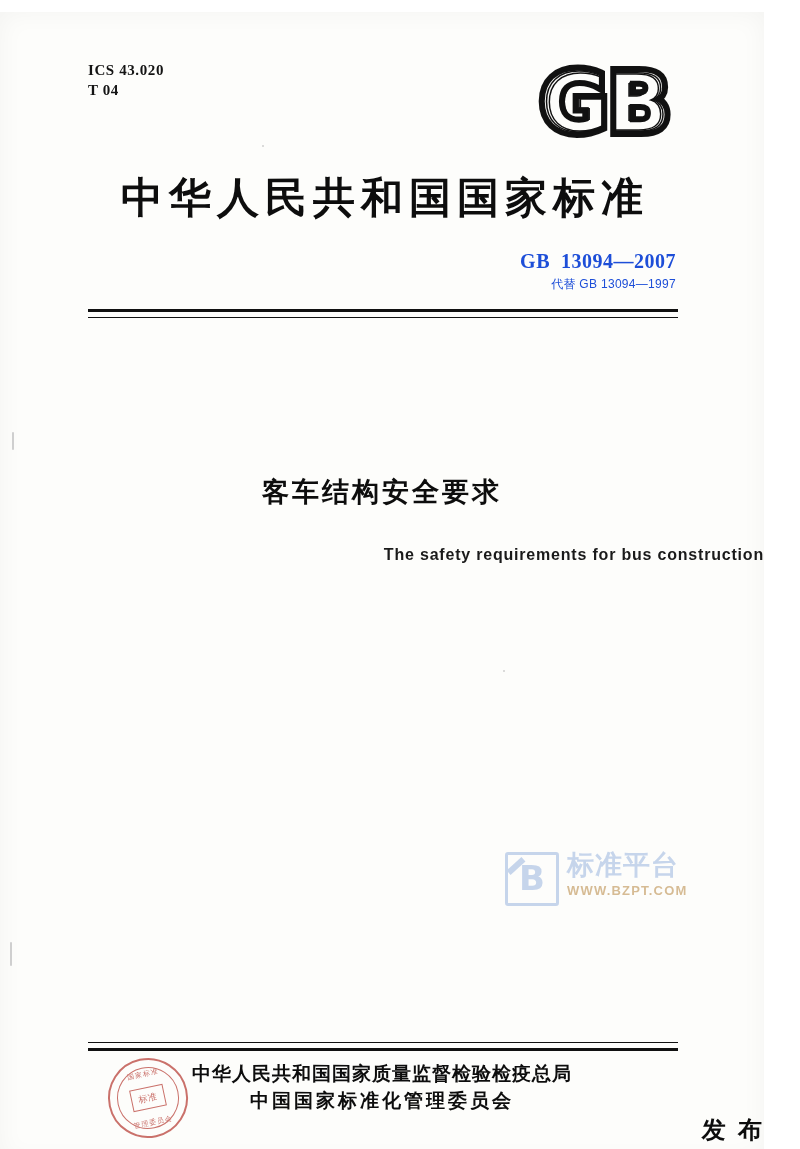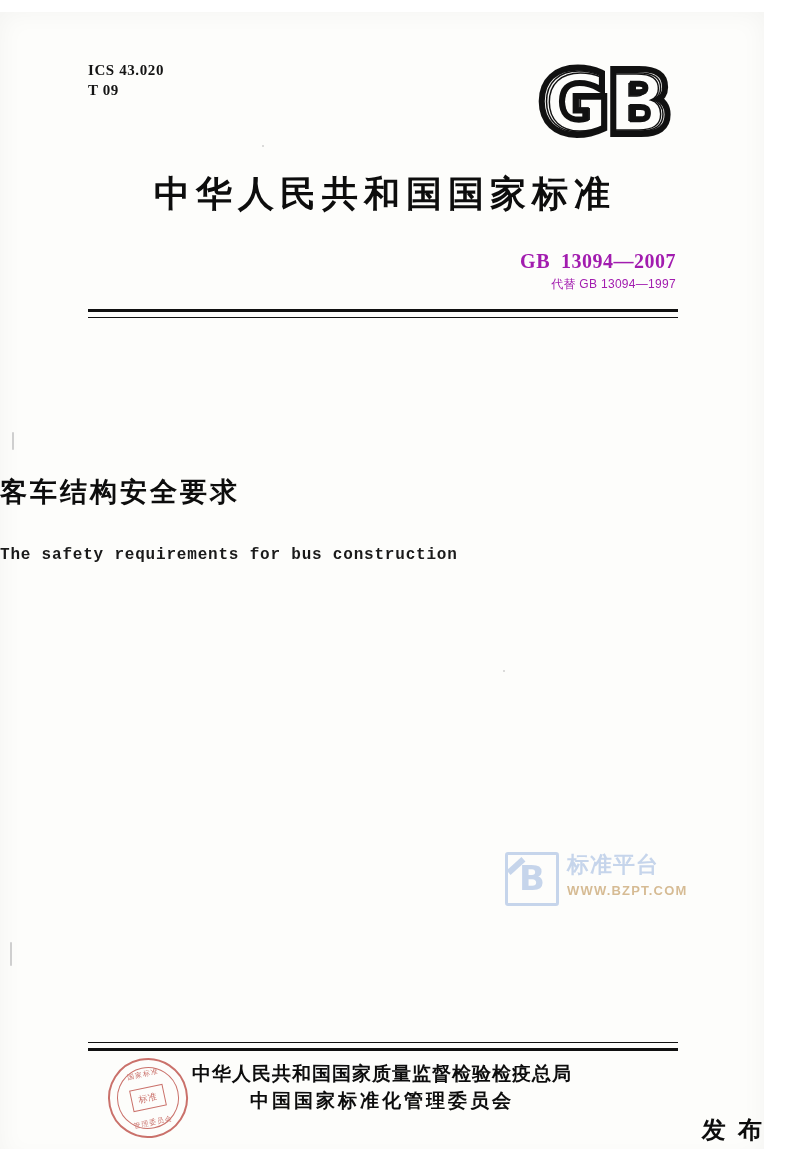--- a/index.html
+++ b/index.html
@@ -52,34 +52,34 @@
   }
 
   
   .cn-title {
     position: absolute;
     left: 0;
     right: 0;
     top: 158px;
     text-align: center;
     font-family: "DejaVu Sans", sans-serif;
-    font-size: 36px;
+    font-size: 42px;
     font-weight: 700;
     letter-spacing: 6px;
     color: #0d0d0d;
     text-indent: 6px;
   }
 
   
   .std-num {
     position: absolute;
     right: 88px;
     top: 238px;
     text-align: right;
-    color: #a21caf;
+    color: #1d4ed8;
   }
   .std-num .num {
     font-family: "Liberation Serif", serif;
     font-size: 20px;
     font-weight: 700;
     letter-spacing: 0.5px;
     white-space: pre;
   }
   .std-num .replaces {
     margin-top: 3px;
@@ -98,33 +98,34 @@
   }
   .rule-thick { top: 297px; height: 3px; }
   .rule-thin  { top: 305px; height: 1px; }
 
   
   .doc-title {
     position: absolute;
     left: 0;
     right: 0;
     top: 462px;
+    text-align: center;
     font-family: "DejaVu Sans", sans-serif;
     font-size: 27px;
     font-weight: 700;
     letter-spacing: 3px;
     color: #0d0d0d;
   }
   .doc-title-en {
     position: absolute;
     left: 0;
     right: 0;
     top: 534px;
-    text-align: left;
-    font-family: Liberation Mono, monospace;
+    text-align: right;
+    font-family: Liberation Sans, sans-serif;
     font-size: 16px;
     font-weight: 700;
     letter-spacing: 0.8px;
     color: #1a1a1a;
   }
 
   
   .watermark {
     position: absolute;
     left: 505px;
@@ -161,21 +162,21 @@
     width: 20px;
     height: 6px;
     background: #7c9fd6;
     transform: rotate(-42deg);
   }
   .wm-text {
     margin-left: 8px;
   }
   .wm-cn {
     font-family: "DejaVu Sans", sans-serif;
-    font-size: 22px;
+    font-size: 27px;
     font-weight: 700;
     color: #7c9fd6;
     letter-spacing: 1px;
     line-height: 30px;
   }
   .wm-url {
     font-family: "Liberation Sans", sans-serif;
     font-size: 13px;
     font-weight: 700;
     color: #a16207;
@@ -295,21 +296,21 @@
     pointer-events: none;
   }
 </style>
 </head>
 <body>
 
 <div class="page">
 
   <div class="ics-block">
     <div>ICS 43.020</div>
-    <div>T 09</div>
+    <div>T 04</div>
   </div>
 
   <svg class="gb-logo" viewBox="0 0 146 96">
     <defs>
       <g id="gbtext">
         <text x="73" y="74" text-anchor="middle" font-family="DejaVu Sans, sans-serif" font-size="84" font-weight="700" letter-spacing="-1">GB</text>
       </g>
     </defs>
     <use href="#gbtext" fill="none" stroke="#111" stroke-width="10"></use>
     <use href="#gbtext" fill="#fdfdfb" stroke="#111" stroke-width="2.2"></use>

